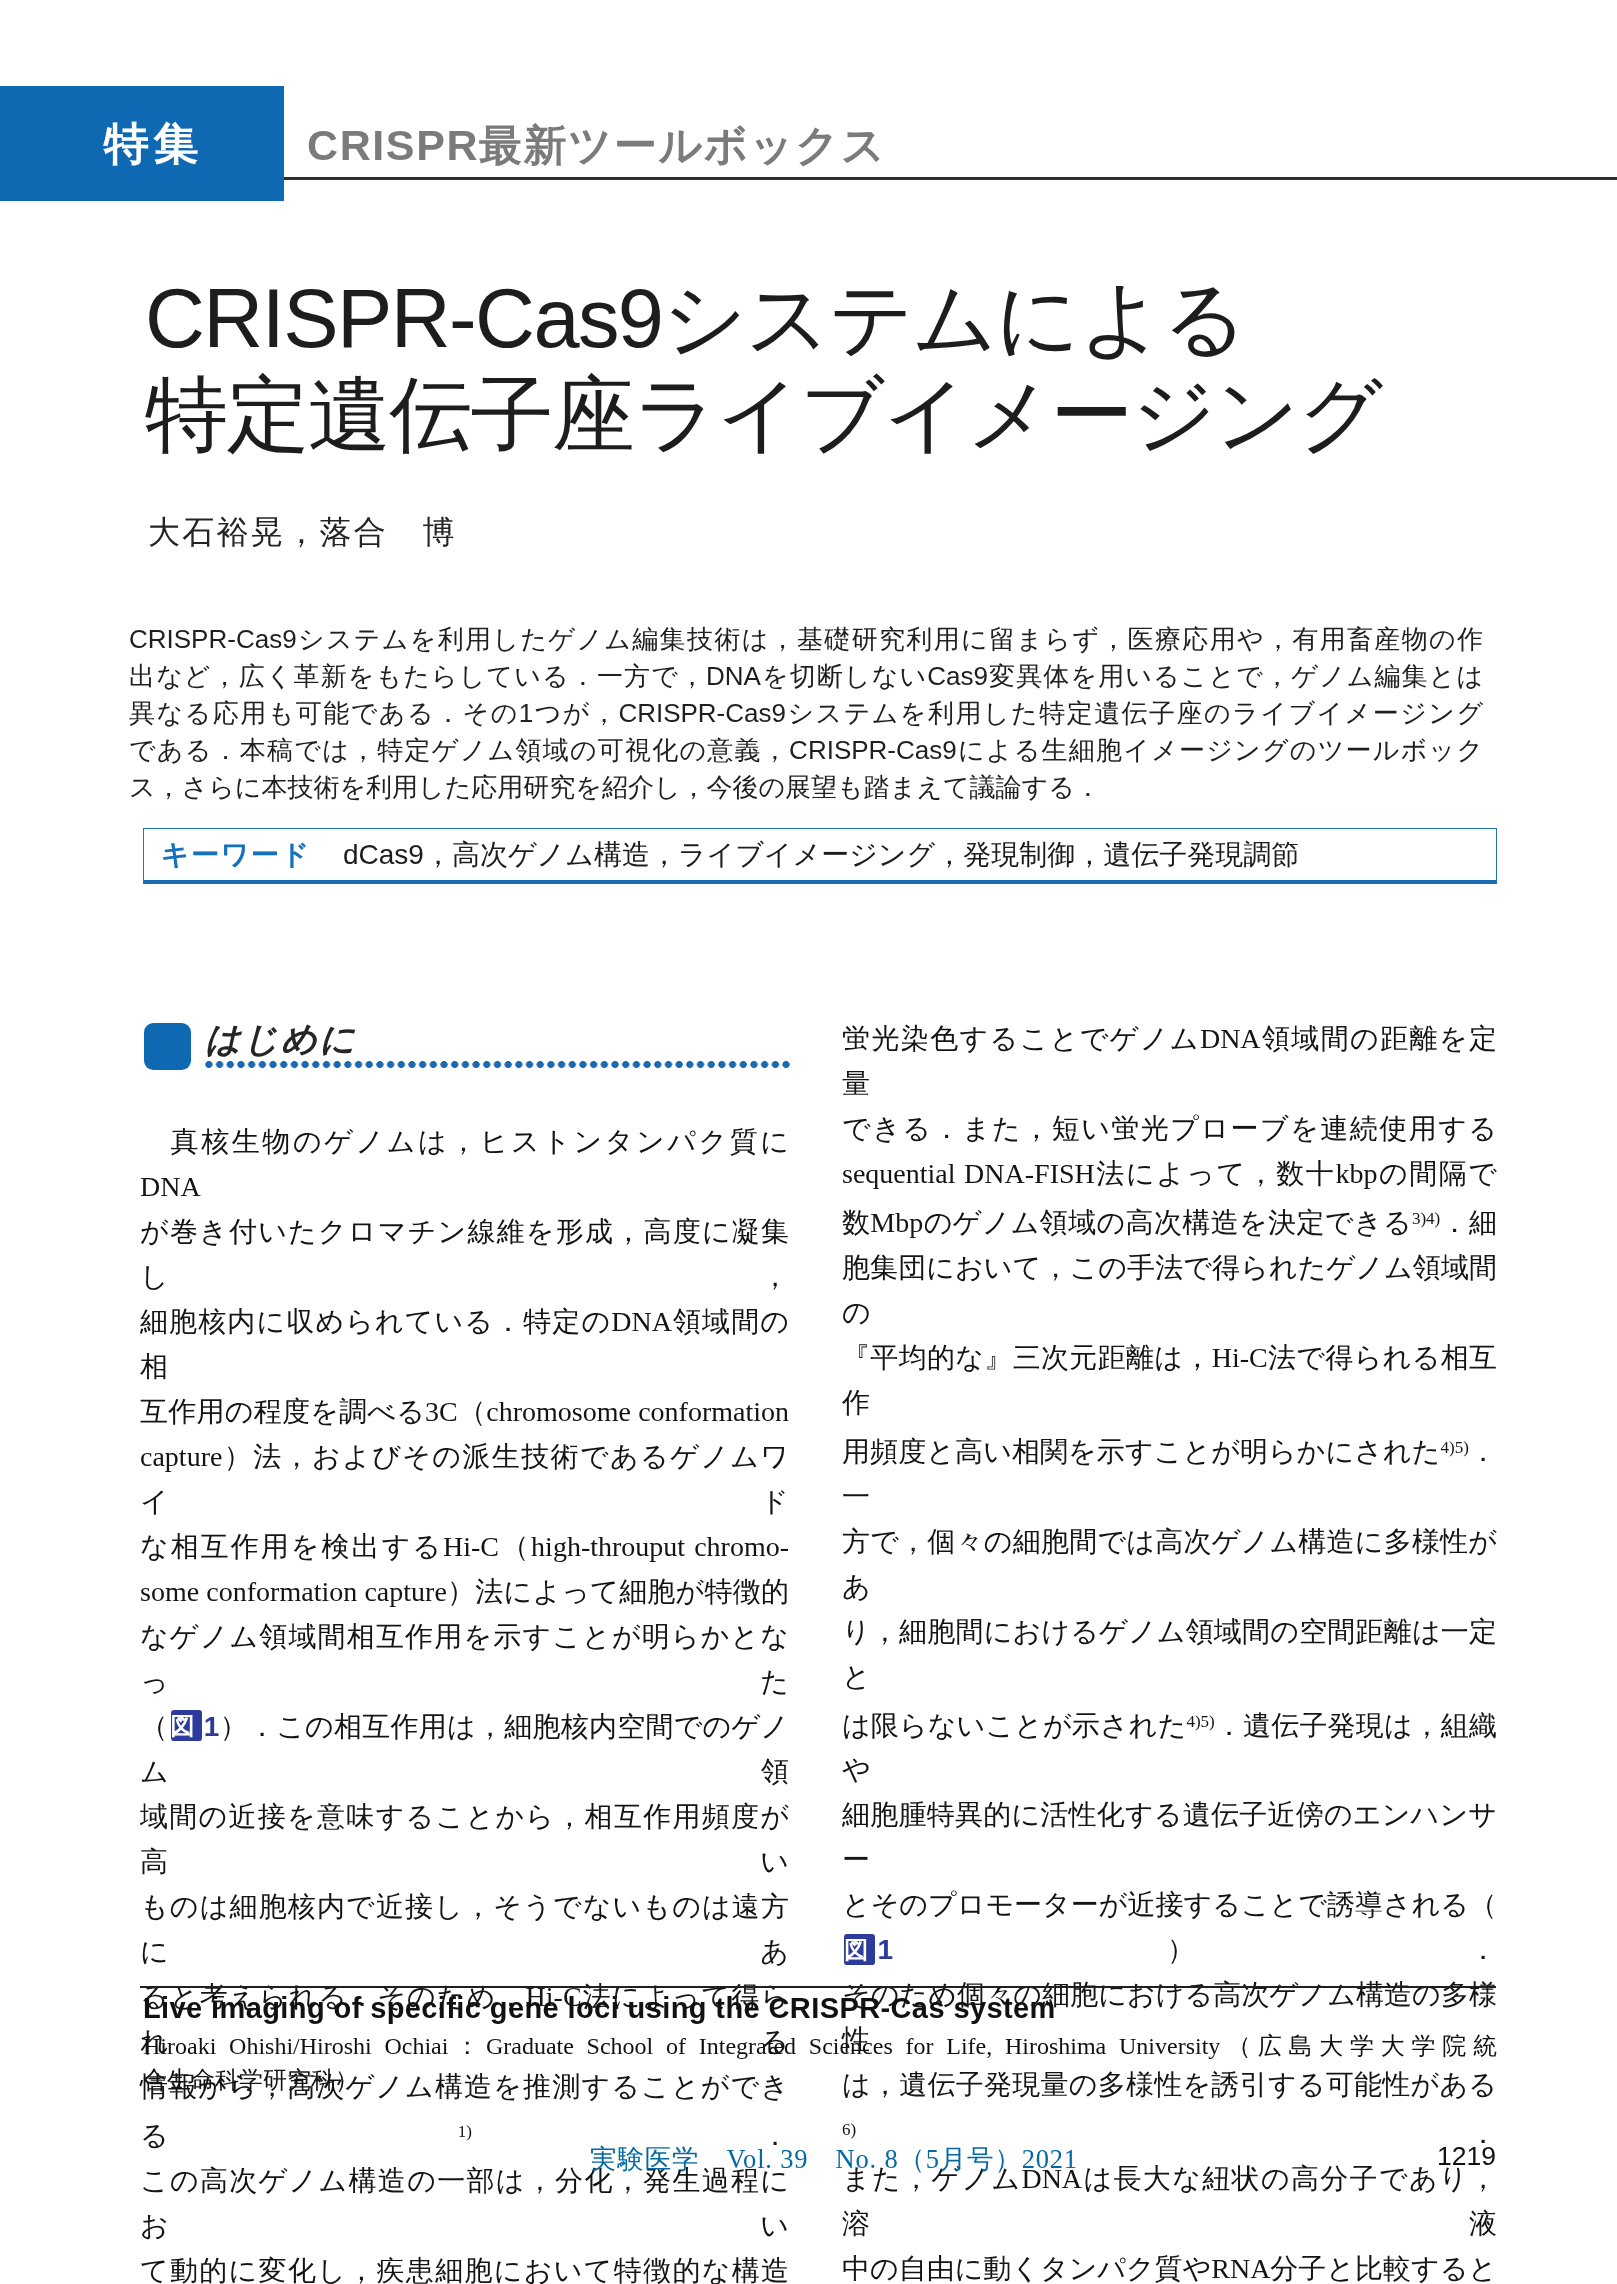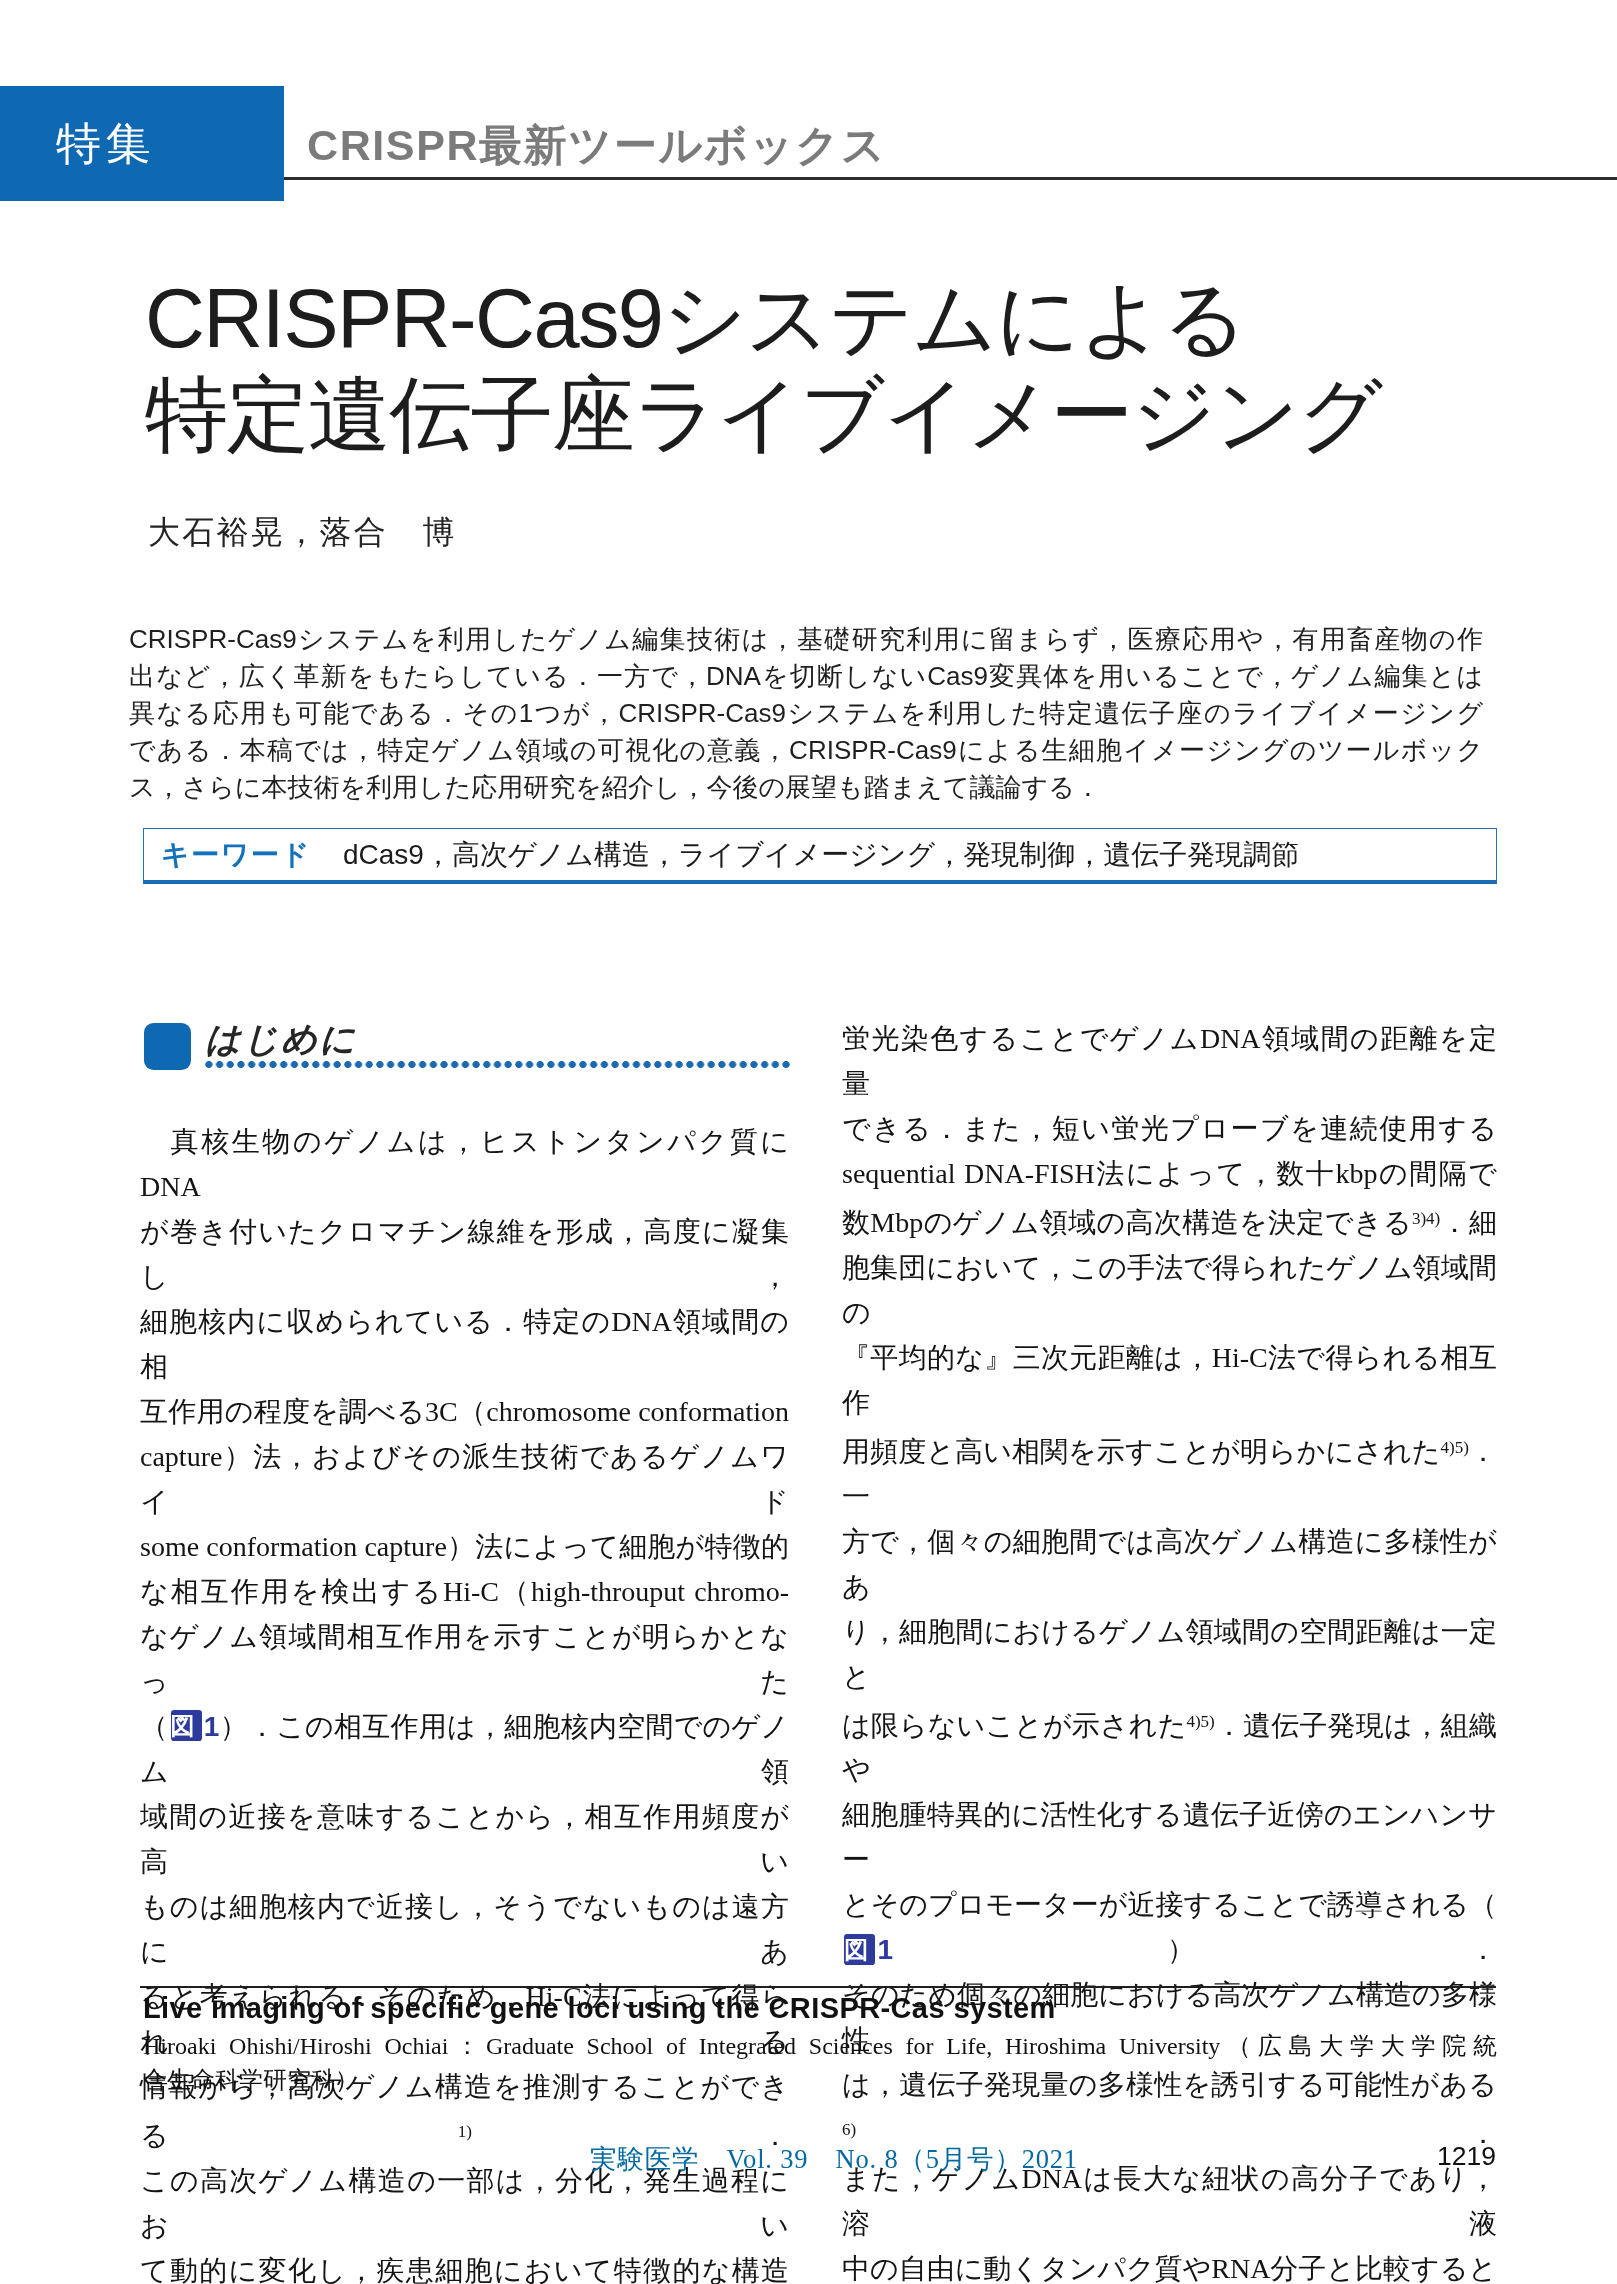--- a/index.html
+++ b/index.html
@@ -8,21 +8,21 @@
     font-family:"Liberation Sans", sans-serif; overflow:hidden;
   }
   .abs { position:absolute; }
 
   
   .header-rule { left:0; top:177px; width:1618px; height:3.1px; background:#2e2e2e; }
   .feature-box {
     left:0; top:86px; width:284px; height:115px; background:#0f68b2;
     display:flex; align-items:center;
   }
-  .feature-label { padding-left:56px; font-size:45px; font-weight:normal; color:#ffffff; letter-spacing:4.7px; }
+  .feature-label { padding-left:104px; font-size:45px; font-weight:bold; color:#ffffff; letter-spacing:4.7px; }
   .series-title { left:307px; top:117px; font-size:43px; font-weight:bold; color:#7b7b7b; letter-spacing:1.6px; }
 
   
   .main-title { left:145px; top:271px; font-size:83px; font-weight:400; color:#1d1d1d; line-height:96px; letter-spacing:-1.6px; white-space:nowrap; }
   .authors { left:148px; top:511px; font-size:32px; color:#242424; letter-spacing:2.3px; }
 
   
   .abstract { left:129px; top:621px; width:1354px; font-size:26px; line-height:37px; color:#1f1f1f; font-weight:500; }
   .jline { text-align:justify; text-align-last:justify; }
 
@@ -99,22 +99,22 @@
 <div class="abs section-icon"></div>
 <div class="abs section-title">はじめに</div>
 <div class="abs section-dots"></div>
 
 <div class="abs column col-left">
     <div class="jline"><span>　真核生物のゲノムは，ヒストンタンパク質にDNA</span></div>
     <div class="jline"><span>が巻き付いたクロマチン線維を形成，高度に凝集し，</span></div>
     <div class="jline"><span>細胞核内に収められている．特定のDNA領域間の相</span></div>
     <div class="jline"><span>互作用の程度を調べる3C（chromosome conformation</span></div>
     <div class="jline"><span>capture）法，およびその派生技術であるゲノムワイド</span></div>
+    <div class="jline"><span>な相互作用を検出するHi-C（high-throuput chromo-</span></div>
     <div class="jline"><span>some conformation capture）法によって細胞が特徴的</span></div>
-    <div class="jline"><span>な相互作用を検出するHi-C（high-throuput chromo-</span></div>
     <div class="jline"><span>なゲノム領域間相互作用を示すことが明らかとなった</span></div>
     <div class="jline"><span>（</span><span class="figbox">図</span><span class="figref">1</span><span>）．この相互作用は，細胞核内空間でのゲノム領</span></div>
     <div class="jline"><span>域間の近接を意味することから，相互作用頻度が高い</span></div>
     <div class="jline"><span>ものは細胞核内で近接し，そうでないものは遠方にあ</span></div>
     <div class="jline"><span>ると考えられる．そのため，Hi-C法によって得られる</span></div>
     <div class="jline"><span>情報から，高次ゲノム構造を推測することができる</span><span class="sup">1)</span><span>．</span></div>
     <div class="jline"><span>この高次ゲノム構造の一部は，分化，発生過程におい</span></div>
     <div class="jline"><span>て動的に変化し，疾患細胞において特徴的な構造変化</span></div>
   </div>
 <div class="abs column col-right">

